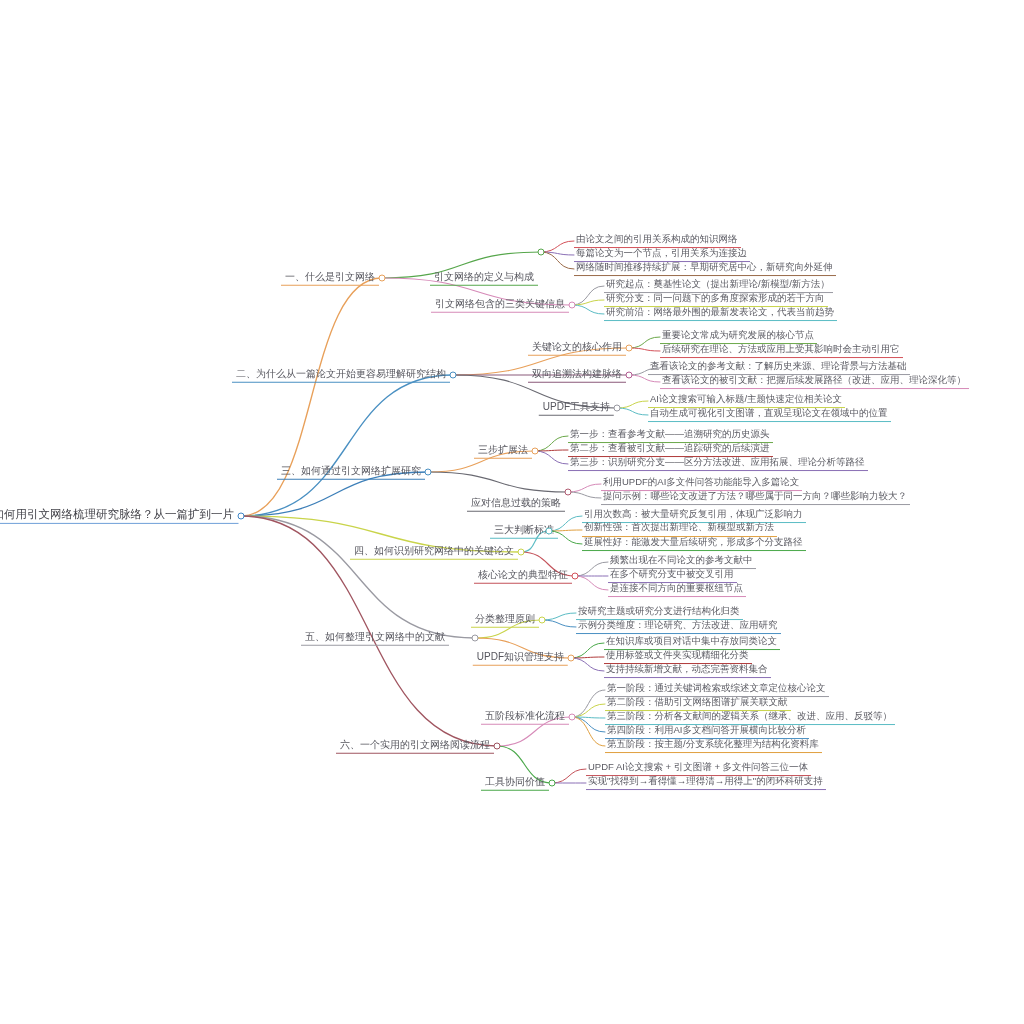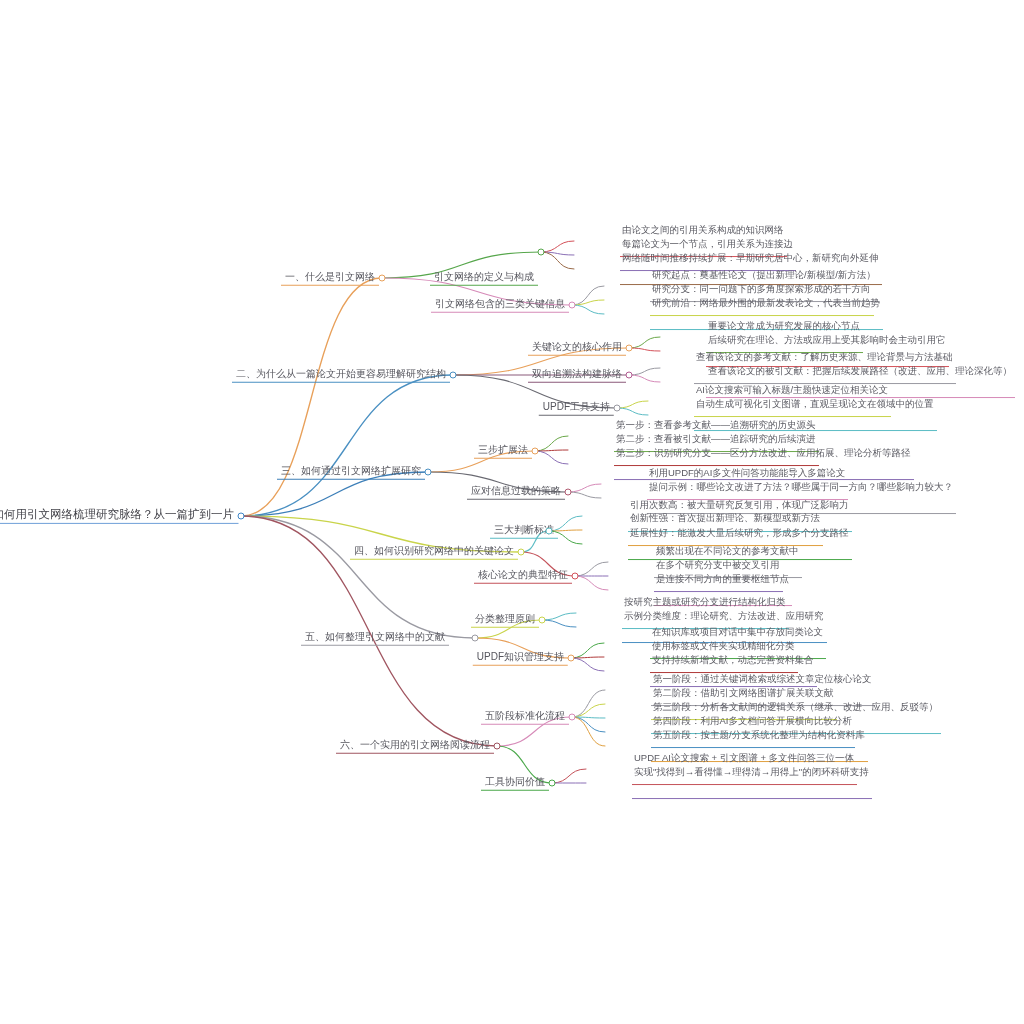--- a/index.html
+++ b/index.html
@@ -38,22 +38,21 @@
     color:#55555d;
     border-bottom:1.2px solid #b8b8be;
     transform:translate(-100%,-50%);
     padding:0 4px 2px 4px;
   }
   .node.lvl3{
     font-size:9.5px;
     color:#5a5a62;
     border-bottom:1.1px solid #c0c0c6;
     transform:translate(0,-50%);
-    padding:0 3px 20px 2px;
-    margin-left:46px;
+    padding:0 3px 2px 2px;
   }
   .dot{
     position:absolute;
     width:7px;height:7px;
     border-radius:50%;
     background:#ffffff;
     border:1.3px solid #888;
     transform:translate(-50%,-50%);
     box-sizing:border-box;
   }
@@ -147,21 +146,21 @@
       <div class="dot" style="left: 617px; top: 408px; border-color: rgb(154, 154, 162);"></div>
       <div class="node lvl3" style="left: 648px; top: 401px; border-bottom-color: rgb(201, 212, 74);">AI论文搜索可输入标题/主题快速定位相关论文</div>
       <div class="node lvl3" style="left: 648px; top: 415px; border-bottom-color: rgb(91, 188, 196);">自动生成可视化引文图谱，直观呈现论文在领域中的位置</div>
       <div class="node lvl1" style="left: 425px; top: 472px; border-bottom-color: rgb(61, 127, 184);">三、如何通过引文网络扩展研究</div>
       <div class="dot" style="left: 428px; top: 472px; border-color: rgb(74, 144, 194);"></div>
       <div class="node lvl2" style="left: 532px; top: 451px; border-bottom-color: rgb(232, 160, 90);">三步扩展法</div>
       <div class="dot" style="left: 535px; top: 451px; border-color: rgb(232, 160, 90);"></div>
       <div class="node lvl3" style="left: 568px; top: 436px; border-bottom-color: rgb(107, 168, 74);">第一步：查看参考文献——追溯研究的历史源头</div>
       <div class="node lvl3" style="left: 568px; top: 450px; border-bottom-color: rgb(176, 58, 58);">第二步：查看被引文献——追踪研究的后续演进</div>
       <div class="node lvl3" style="left: 568px; top: 464px; border-bottom-color: rgb(138, 111, 181);">第三步：识别研究分支——区分方法改进、应用拓展、理论分析等路径</div>
-      <div class="node lvl2" style="left: 565px; top: 492px; border-bottom-color: rgb(106, 106, 114);">应对信息过载的策略</div>
+      <div class="node lvl2" style="left: 565px; top: 504px; border-bottom-color: rgb(106, 106, 114);">应对信息过载的策略</div>
       <div class="dot" style="left: 568px; top: 492px; border-color: rgb(176, 90, 112);"></div>
       <div class="node lvl3" style="left: 601px; top: 484px; border-bottom-color: rgb(214, 138, 184);">利用UPDF的AI多文件问答功能能导入多篇论文</div>
       <div class="node lvl3" style="left: 601px; top: 498px; border-bottom-color: rgb(154, 154, 162);">提问示例：哪些论文改进了方法？哪些属于同一方向？哪些影响力较大？</div>
       <div class="node lvl1" style="left: 518px; top: 552px; border-bottom-color: rgb(201, 212, 74);">四、如何识别研究网络中的关键论文</div>
       <div class="dot" style="left: 521px; top: 552px; border-color: rgb(201, 212, 74);"></div>
       <div class="node lvl2" style="left: 558px; top: 531px; border-bottom-color: rgb(91, 188, 196); text-align: right;">三大判断标准</div>
       <div class="dot" style="left: 549px; top: 531px; border-color: rgb(91, 188, 196);"></div>
       <div class="node lvl3" style="left: 582px; top: 516px; border-bottom-color: rgb(91, 188, 196);">引用次数高：被大量研究反复引用，体现广泛影响力</div>
       <div class="node lvl3" style="left: 582px; top: 530px; border-bottom-color: rgb(224, 160, 64); font-family: Liberation Mono, monospace;">创新性强：首次提出新理论、新模型或新方法</div>
       <div class="node lvl3" style="left: 582px; top: 544px; border-bottom-color: rgb(74, 168, 74);">延展性好：能激发大量后续研究，形成多个分支路径</div>

